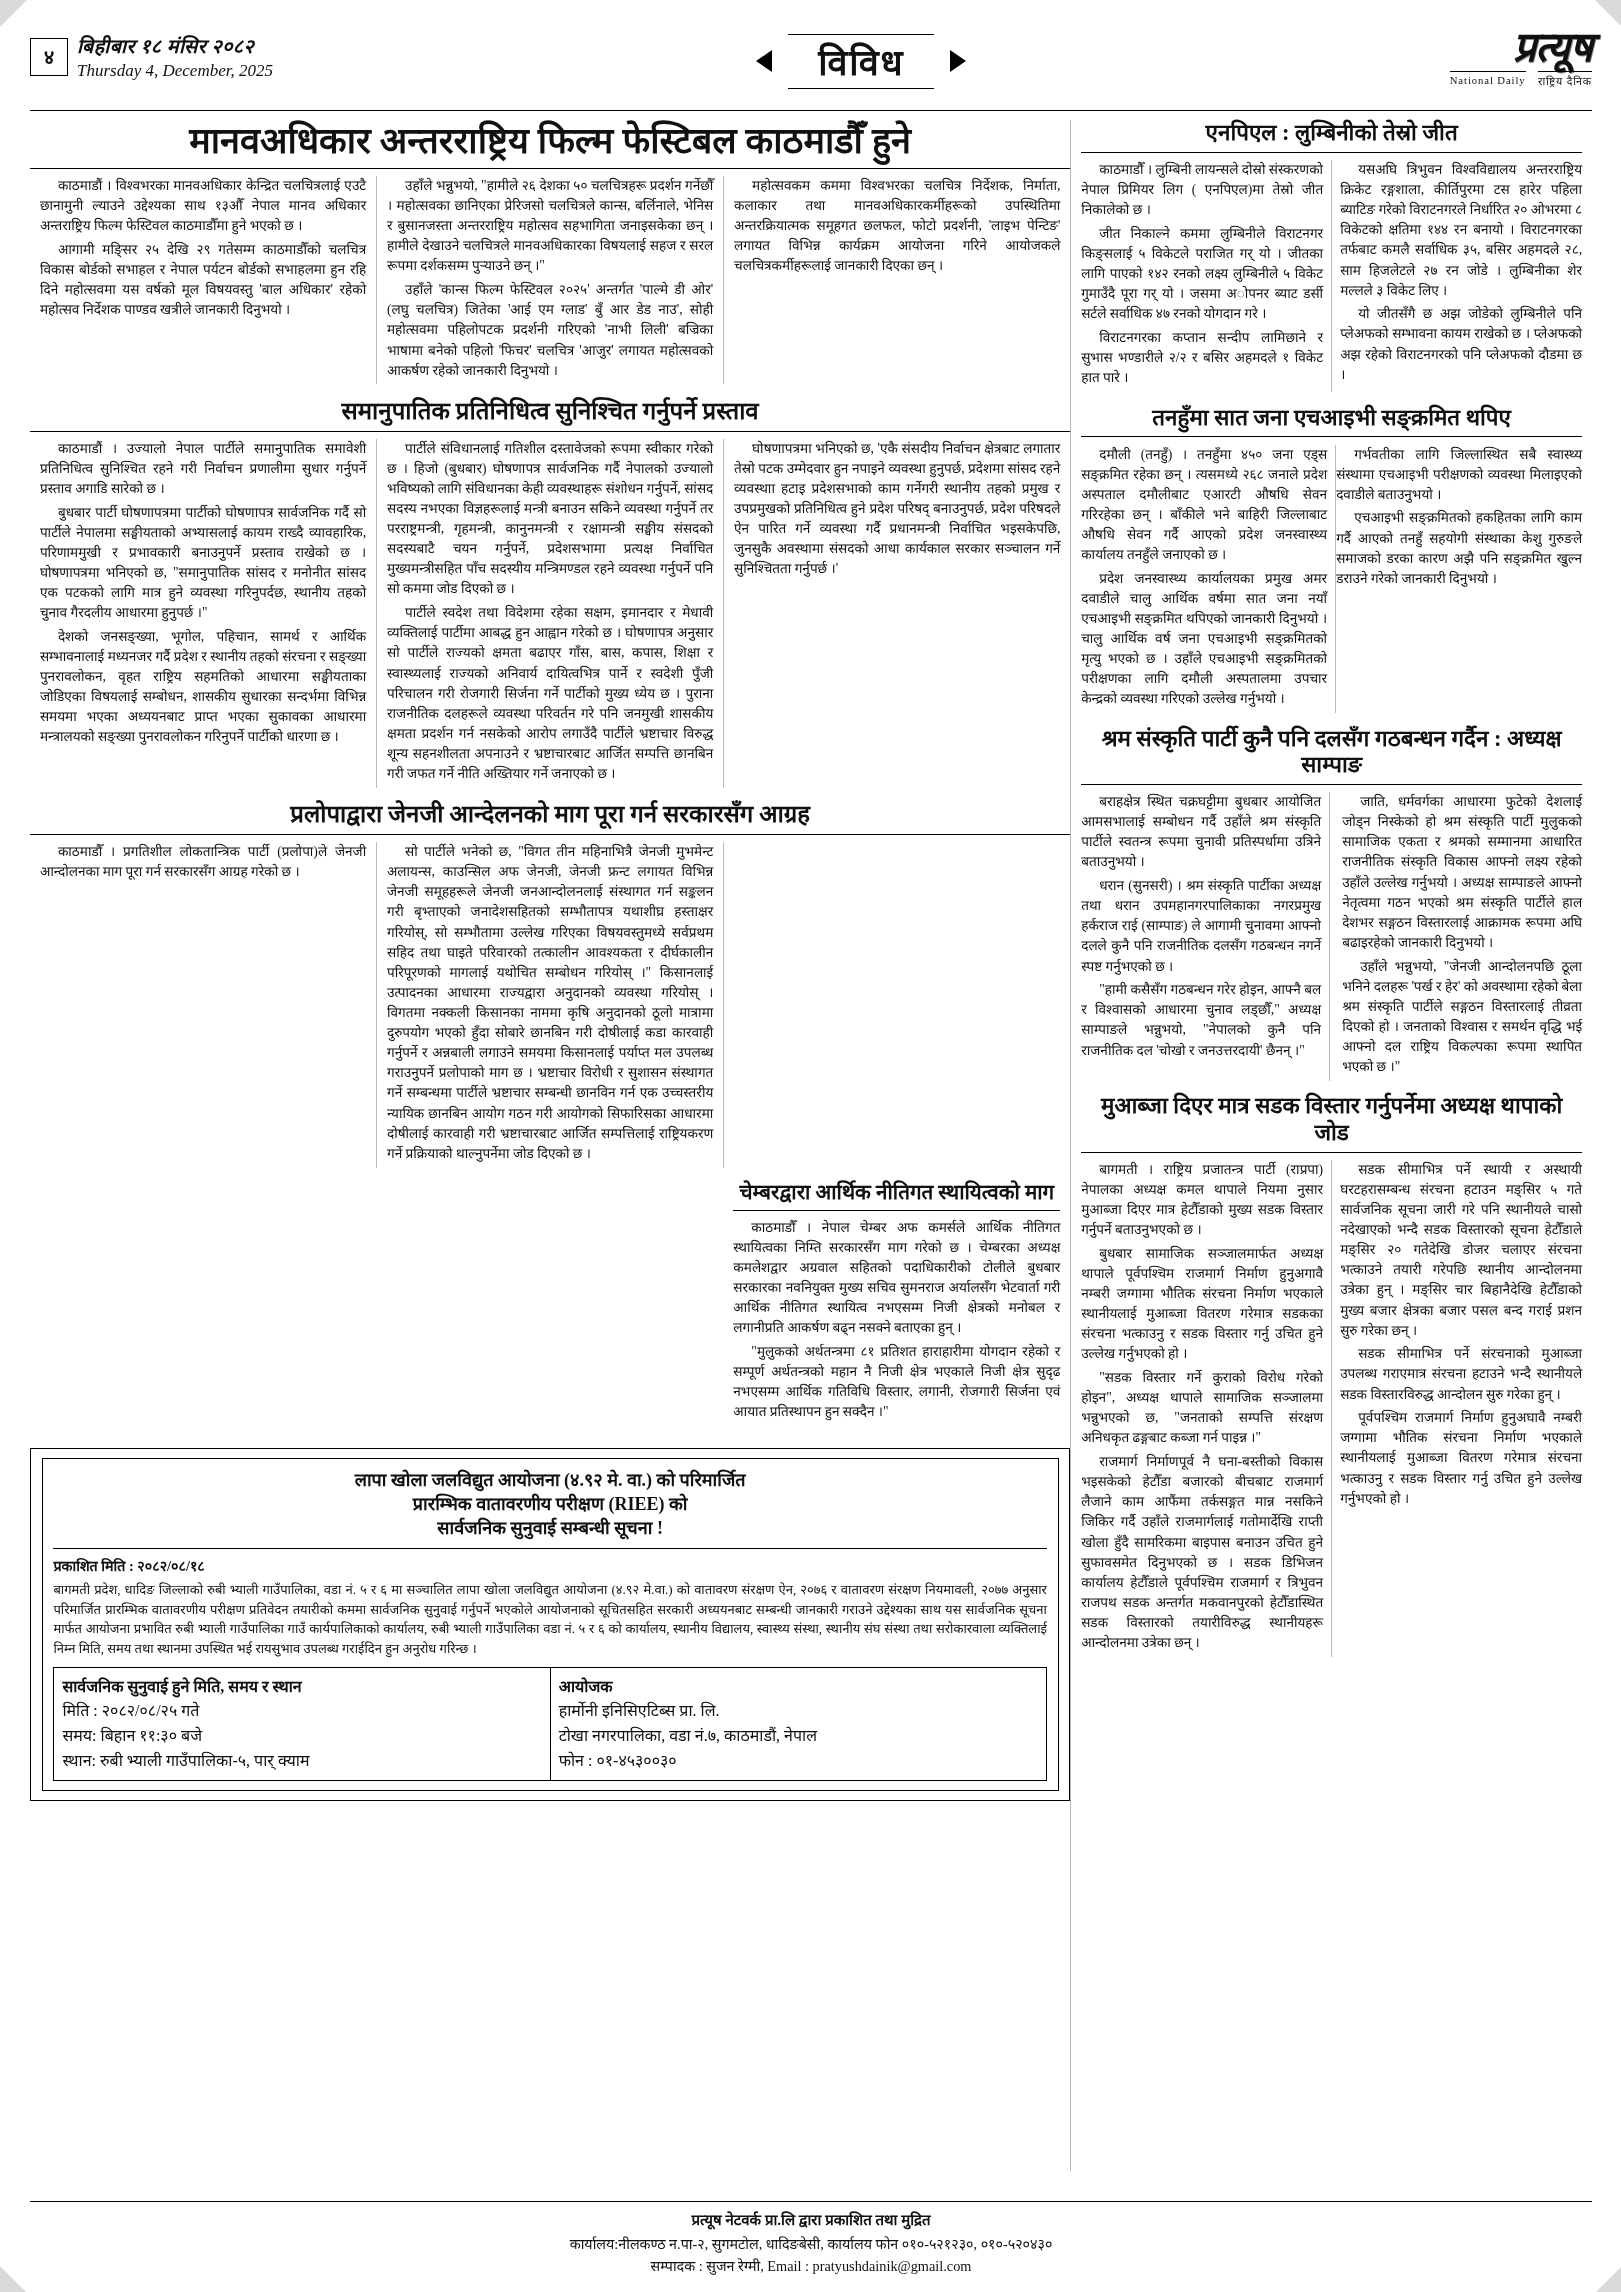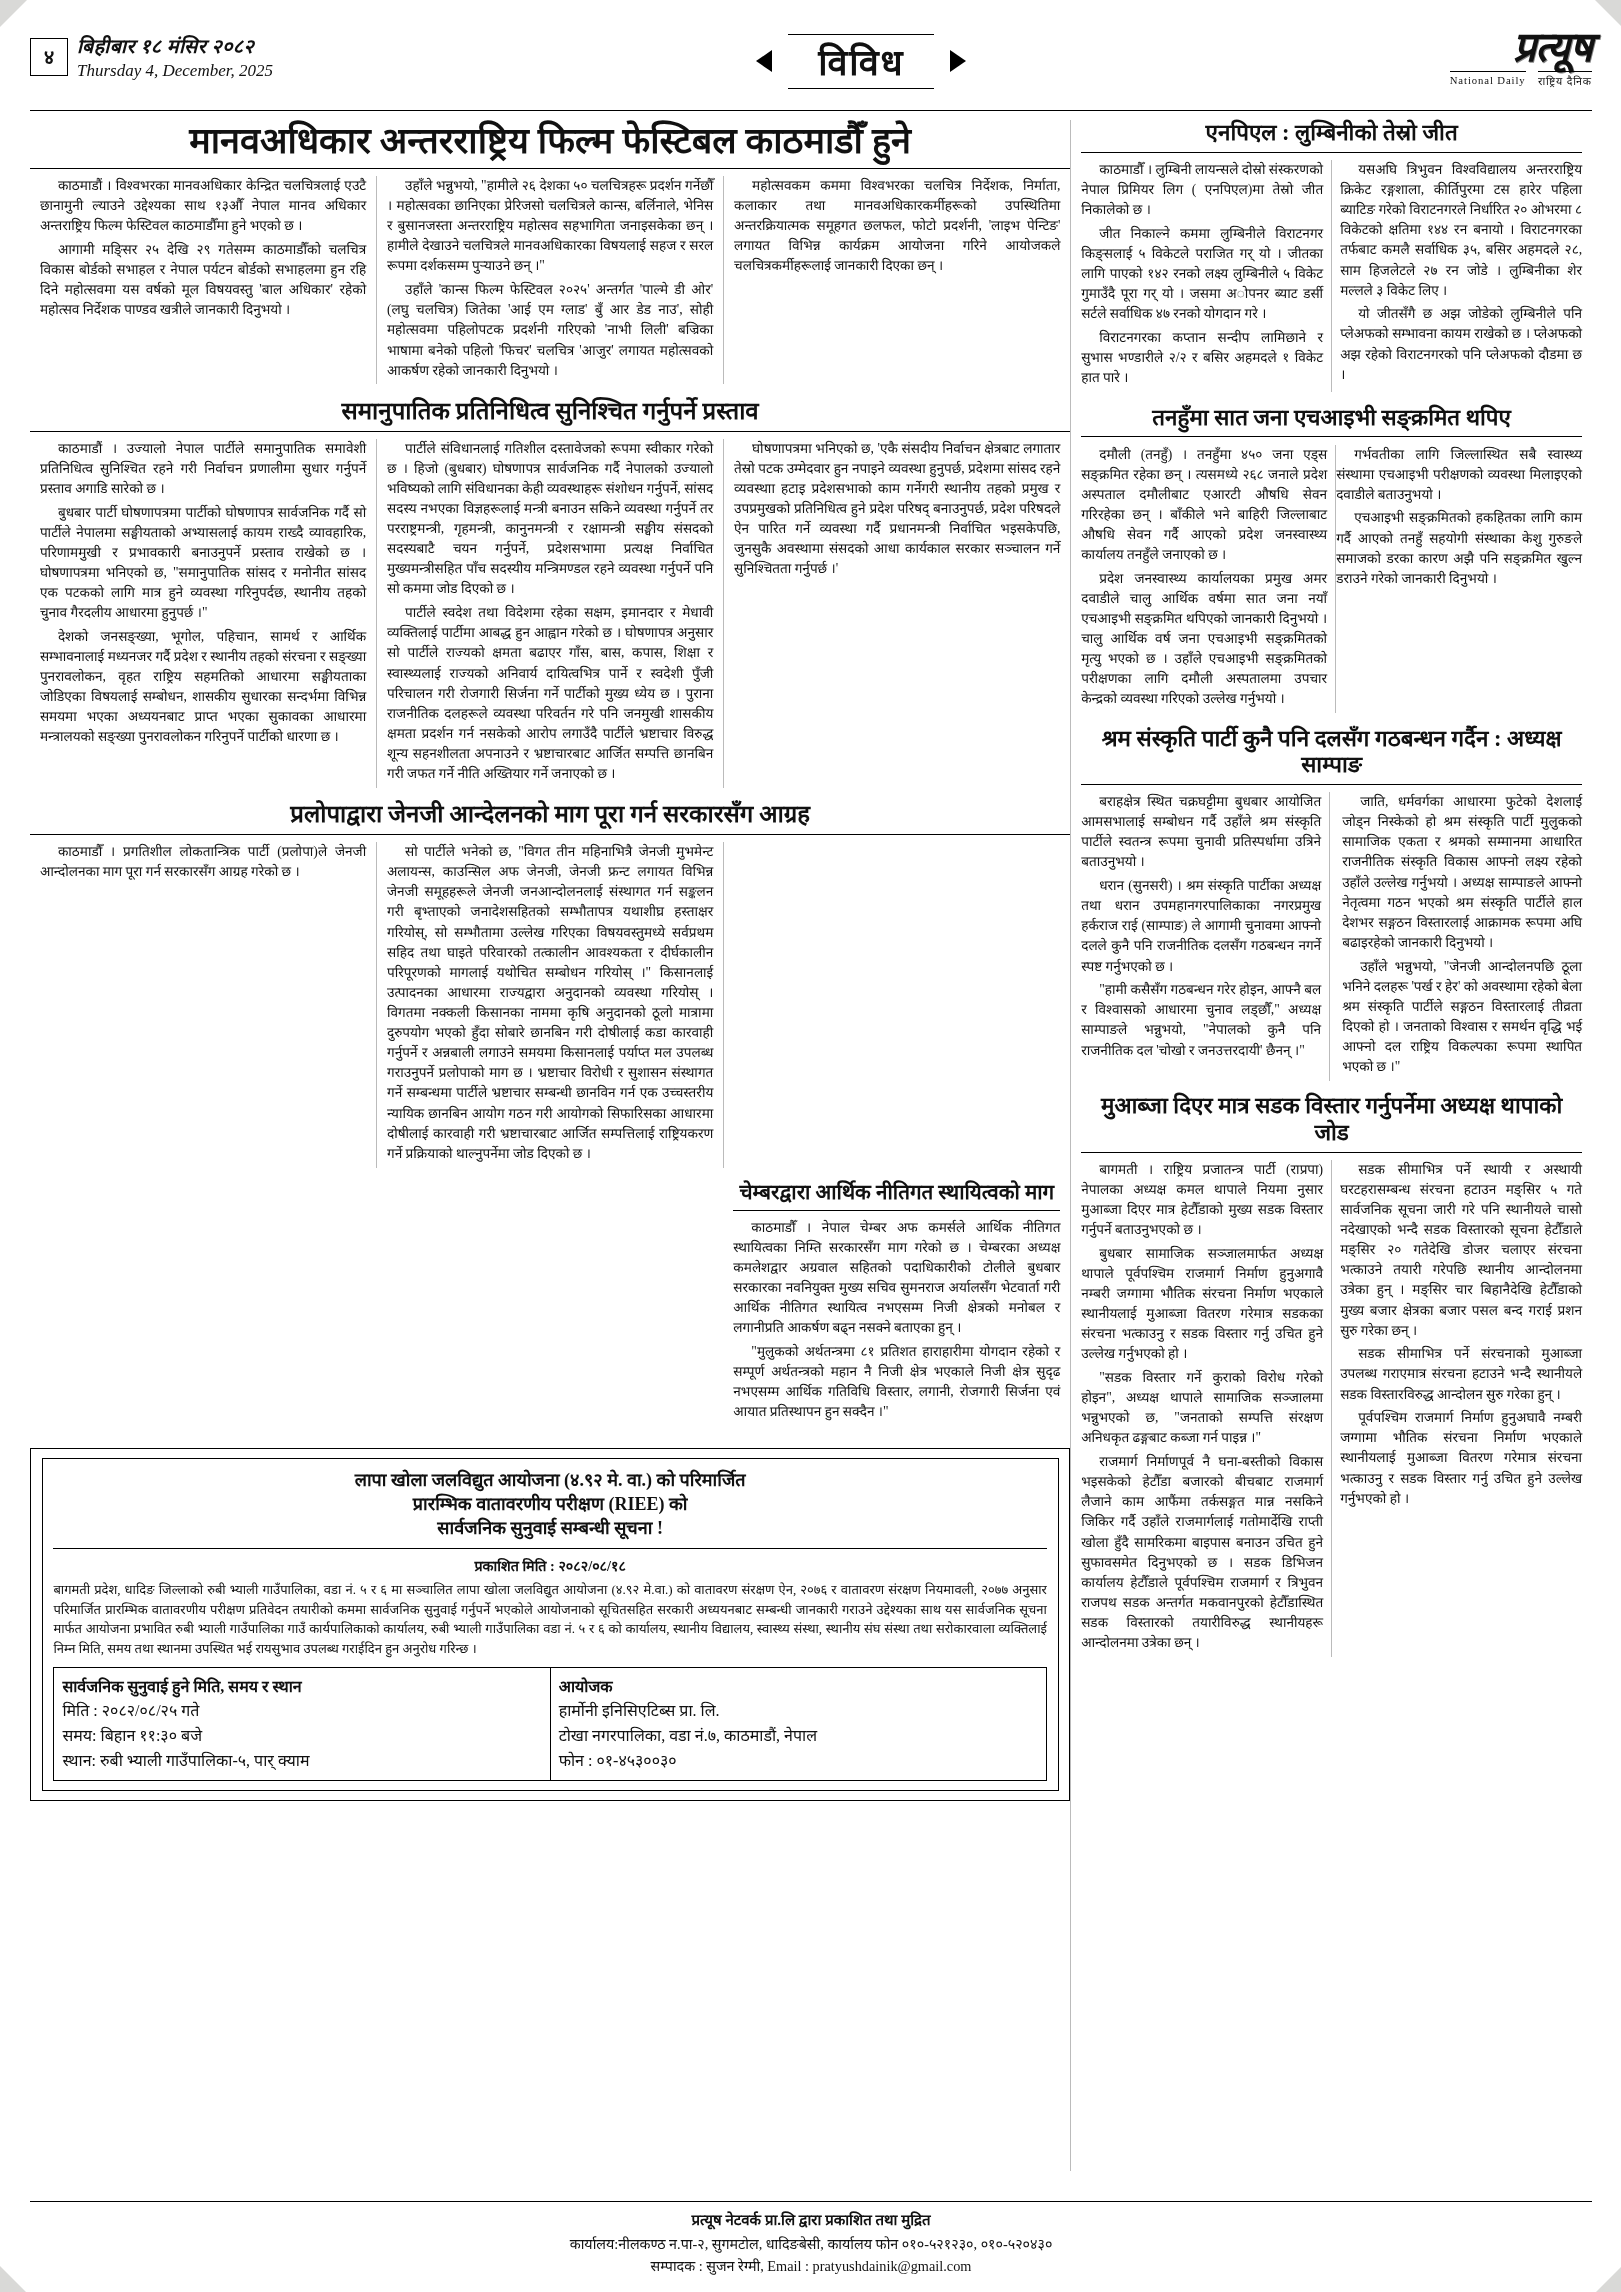--- a/index.html
+++ b/index.html
@@ -99,21 +99,21 @@
   .notice {
     border:1.8px solid #000;
     padding:9px 10.7px;
     margin-top:9px;
   }
   .notice-inner { border:0.9px solid #000; padding:9px 10.7px; }
   .notice-title {
     text-align:center; font-weight:bold; font-size:18px; line-height:1.35;
   }
   .notice-line { border-top:0.9px solid #000; margin:7.2px 0; }
-  .notice-date { text-align:center; font-weight:bold; font-size:14.3px; margin-bottom:5.4px;}
+  .notice-date { text-align:left; font-weight:bold; font-size:14.3px; margin-bottom:5.4px;}
   .notice-body { font-size:13px; line-height:1.5; text-align:justify; }
   .notice-table {
     display:flex; border:0.9px solid #000; margin-top:9px;
   }
   .nt-cell { flex:1; padding:6.3px 8px; font-size:16px; line-height:1.55;font-family:Liberation Serif, serif;}
   .nt-cell.first { border-right:0.9px solid #000; }
   
   .footer {
     position:absolute; left:30px; right:30px; bottom:16px;
     border-top:1.8px solid #000;

